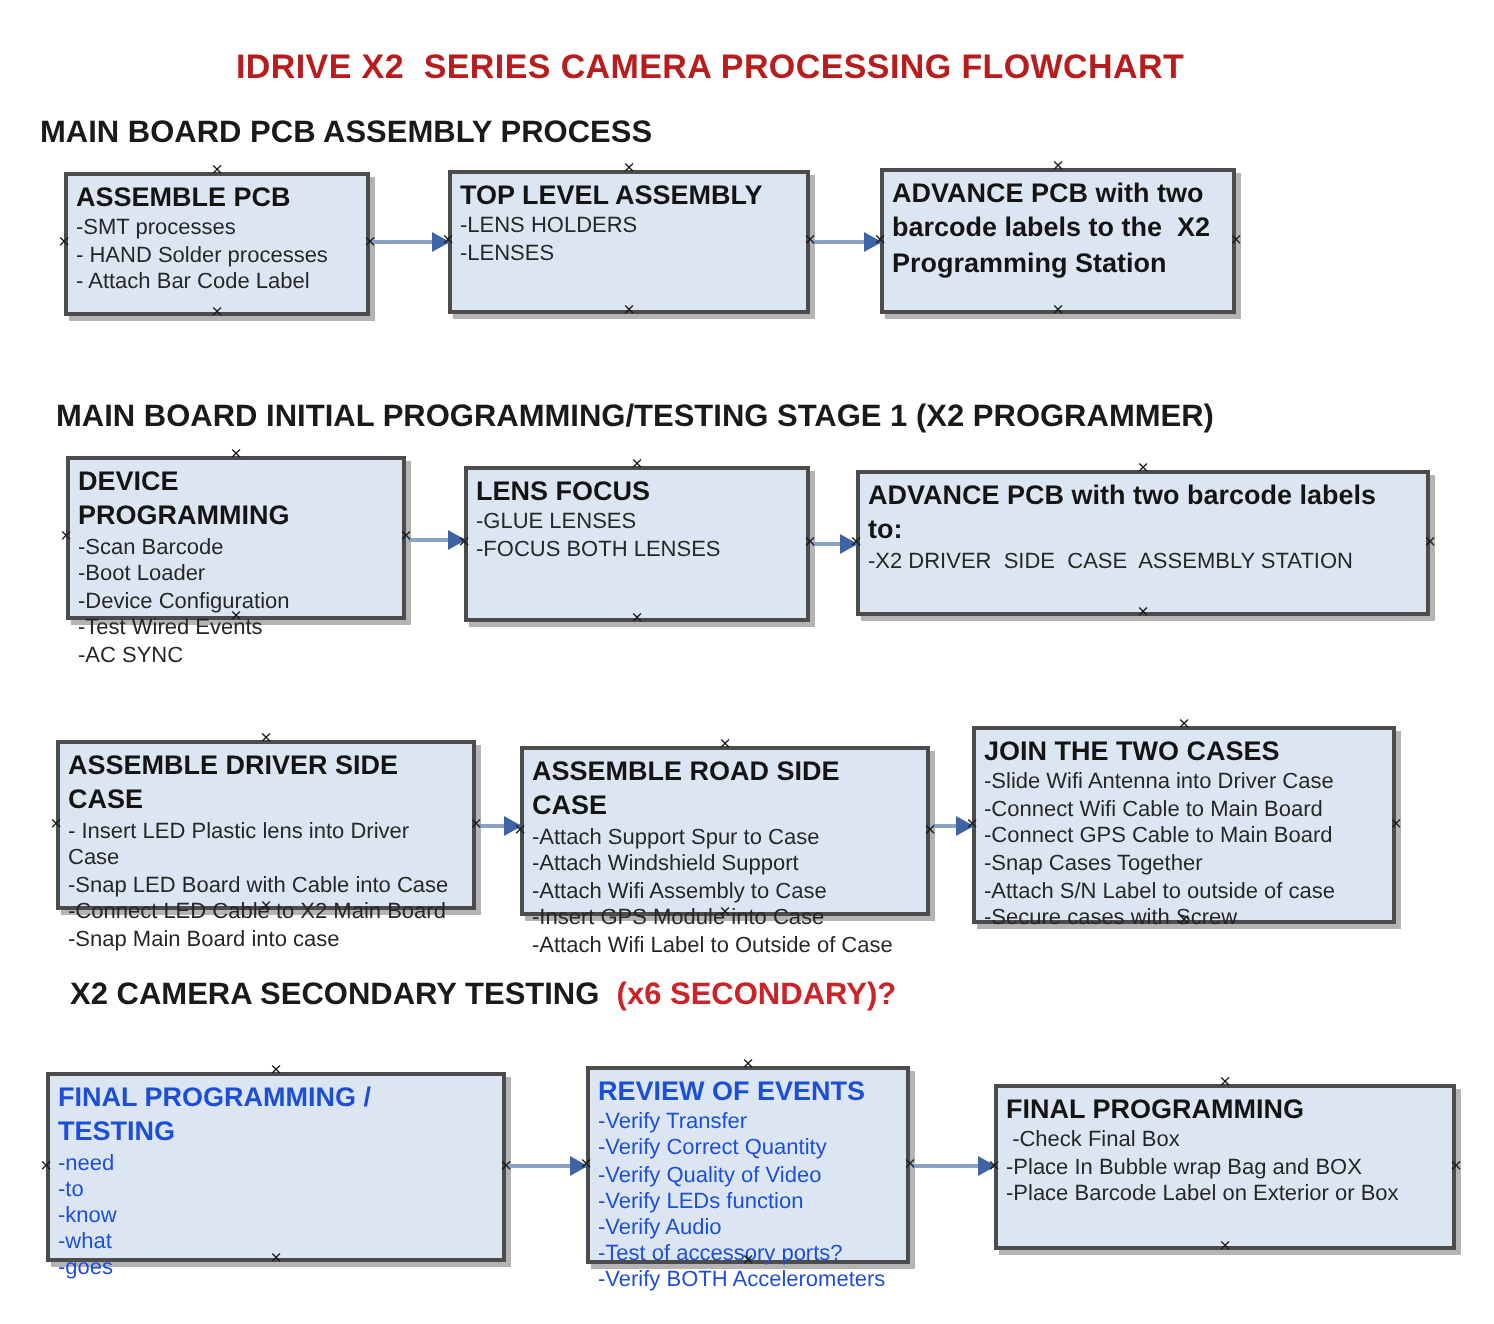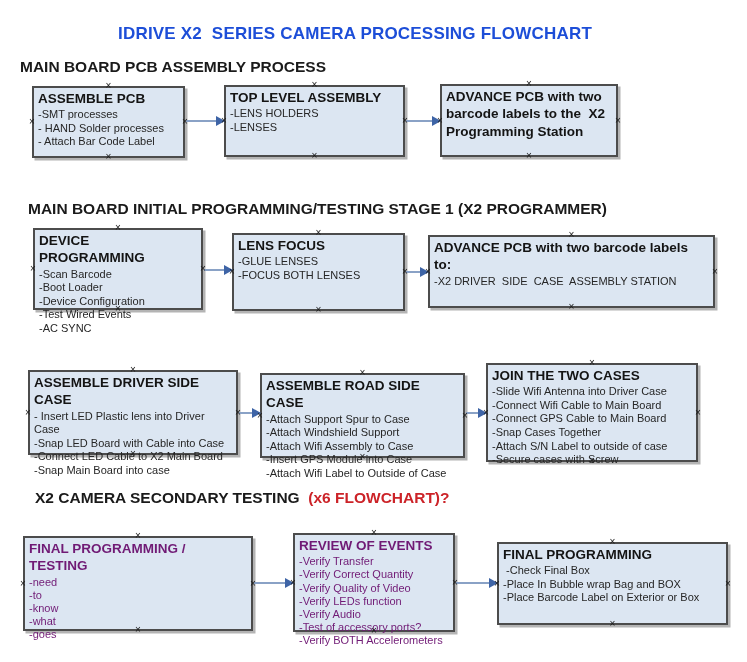--- a/index.html
+++ b/index.html
@@ -2,40 +2,40 @@
 <html><head>
 <meta charset="utf-8">
 <style>
   html,body{margin:0;padding:0;background:#ffffff;}
   #canvas{
     position:relative;width:747px;height:662px;background:#ffffff;overflow:hidden;
     font-family:"Liberation Sans", sans-serif;color:#1c1c1c;
   }
   .doc-title{
     position:absolute;left:118px;top:24px;font-size:17px;font-weight:bold;
-    letter-spacing:.2px;white-space:pre;color:#1d4ed8;
+    letter-spacing:.2px;white-space:pre;color:#b91c1c;
   }
   .section-heading{
     position:absolute;font-size:15.5px;font-weight:bold;white-space:pre;color:#1a1a1a;
   }
   .section-heading .red-part{color:#cc2328;}
   #h1{left:20px;top:58px;}
   #h2{left:28px;top:200px;}
   #h3{left:33px;top:342px;}
   #h4{left:35px;top:489px;}
 
   .box{
     position:absolute;background:#dce6f2;border:2px solid #4c4c4c;
     box-shadow:2.5px 2.5px 0 rgba(140,140,140,.65);
     box-sizing:border-box;padding:2px 4px 0 4px;
   }
   .box-title{font-size:13.5px;font-weight:bold;line-height:1.28;color:#141414;white-space:pre-wrap;}
   ul.items{list-style:none;margin:1px 0 0 0;padding:0;}
   ul.items li{font-size:11px;line-height:13.6px;color:#262626;white-space:pre-wrap;}
-  .box.red .box-title, .box.red ul.items li{color:#701a75;}
+  .box.red .box-title, .box.red ul.items li{color:#1d4ed8;}
   .box.red ul.items li{line-height:13.2px;}
 
   .handle{
     position:absolute;font-size:10px;line-height:6px;color:#1a1a1a;
     width:8px;height:6px;text-align:center;z-index:5;font-weight:400;
   }
   .handle.h-top{top:-5px;left:calc(50% - 4px);}
   .handle.h-bottom{bottom:-4px;left:calc(50% - 4px);}
   .handle.h-left{left:-6px;top:calc(50% - 3px);}
   .handle.h-right{right:-6px;top:calc(50% - 3px);}
@@ -168,21 +168,21 @@
         <li>-Snap Cases Together</li>
         <li>-Attach S/N Label to outside of case</li>
         <li>-Secure cases with Screw</li>
       </ul>
   <span class="handle h-top">×</span>
       <span class="handle h-right">×</span>
       <span class="handle h-bottom">×</span>
       <span class="handle h-left">×</span>
     </div>
 
-  <div class="section-heading" id="h4"><span>X2 CAMERA SECONDARY TESTING  </span><span class="red-part">(x6 FLOWCHART)?</span></div>
+  <div class="section-heading" id="h4"><span>X2 CAMERA SECONDARY TESTING  </span><span class="red-part">(x6 SECONDARY)?</span></div>
 
   <div class="box red" style="left:23px;top:536px;width:230px;height:95px;">
     <div class="box-title">FINAL PROGRAMMING / TESTING</div>
     <ul class="items">
         <li>-need</li>
         <li>-to</li>
         <li>-know</li>
         <li>-what</li>
         <li>-goes</li>
       </ul>

